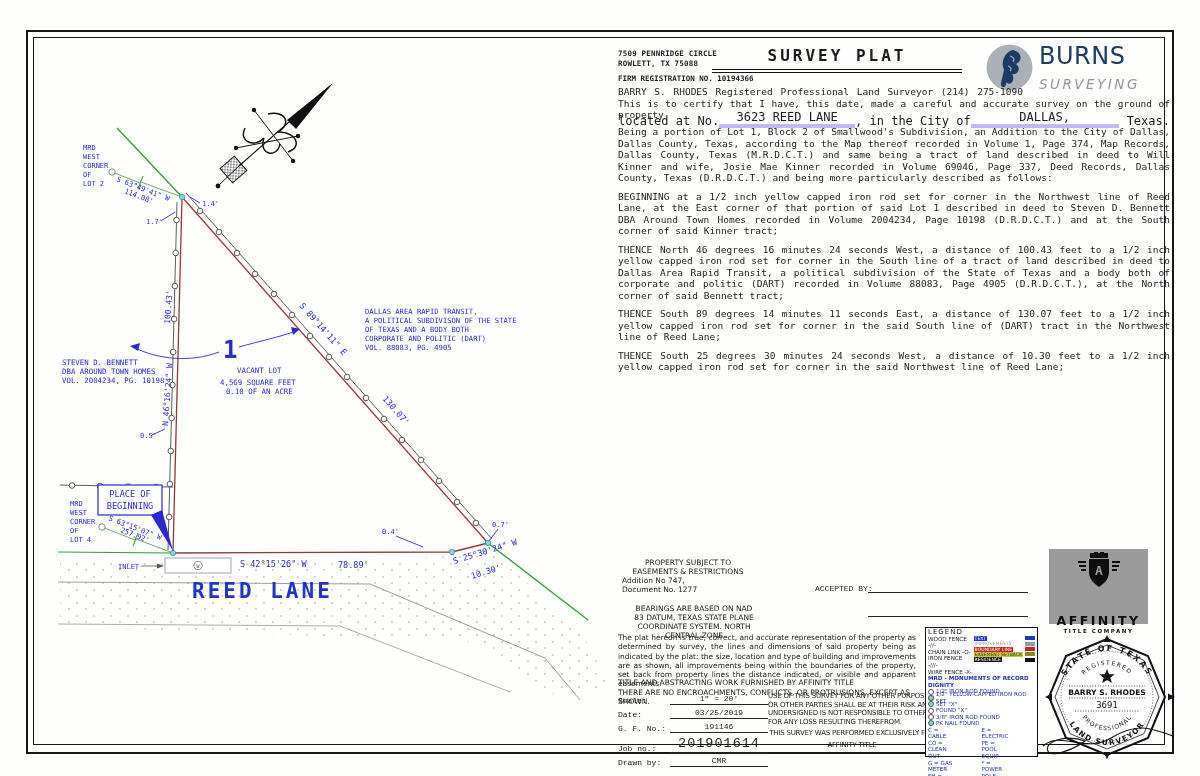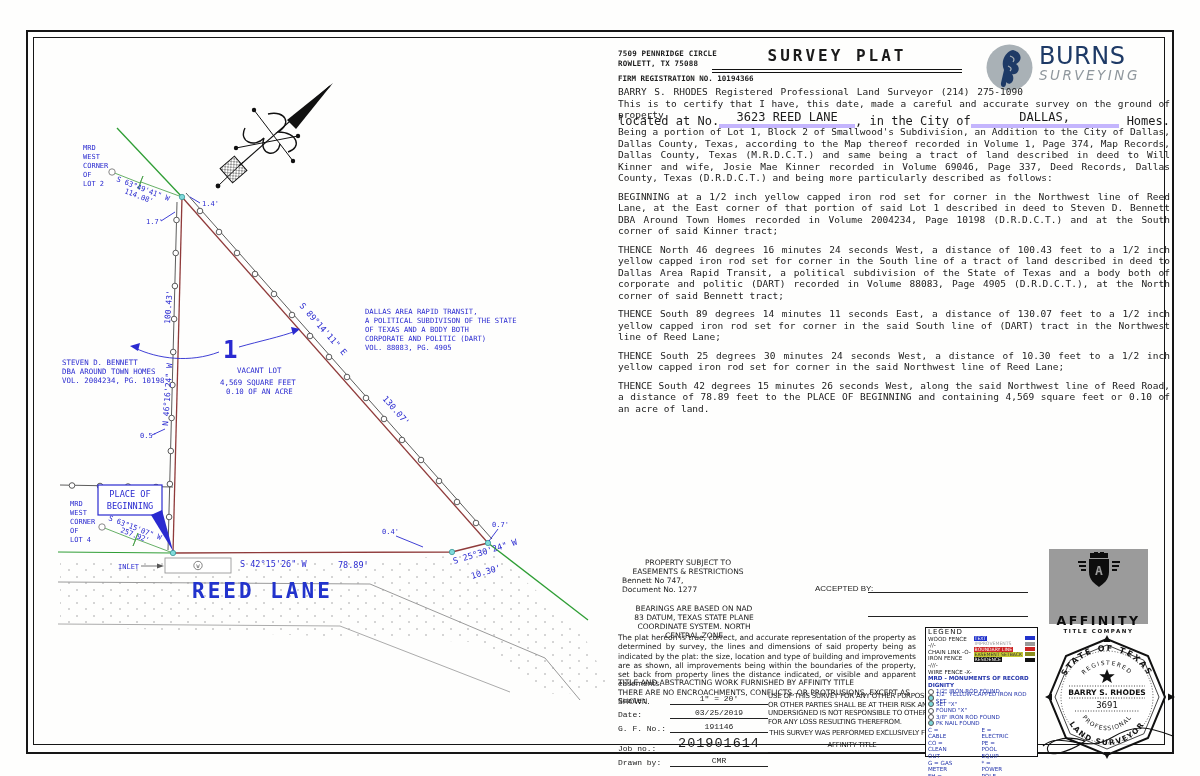--- a/index.html
+++ b/index.html
@@ -10,31 +10,31 @@
   .frame-inner{position:absolute;left:33px;top:37px;width:1130px;height:706px;border:1px solid #161616}
   
   .addr{left:618px;top:49px;font-size:7.5px;font-weight:bold;line-height:9.5px;letter-spacing:.2px}
   .firm{left:618px;top:74px;font-size:7.5px;font-weight:bold}
   .title-box{left:712px;top:46px;width:250px;text-align:center;font-size:16px;font-weight:bold;
              letter-spacing:3px;padding-bottom:4px;border-bottom:1.5px solid #111}
   .title-box:after{content:"";position:absolute;left:0;right:0;bottom:-4px;border-bottom:1px solid #111}
   .logo{left:986px;top:44px;display:flex;align-items:flex-start}
   .logo-text{margin-left:6px;line-height:1}
   .logo-name{font-family:"DejaVu Sans",sans-serif;font-weight:normal;font-size:24px;color:#1e3a66;letter-spacing:.5px}
-  .logo-sub{font-family:"DejaVu Sans",sans-serif;font-style:italic;font-size:13.5px;color:#8f979d;letter-spacing:2.5px;text-align:right;margin-top:1px}
+  .logo-sub{font-family:"DejaVu Sans",sans-serif;font-style:italic;font-size:13.5px;color:#8f979d;letter-spacing:2.5px;text-align:right;margin-top:10px}
   .surveyor{left:618px;top:86px;width:552px;font-size:9.5px;word-spacing:2px}
   .certify1{left:618px;top:98px;width:552px;font-size:9.5px;text-align:justify;text-align-last:justify}
   .certify2{left:618px;top:110px;width:552px;font-size:12px;display:flex;align-items:flex-end}
   .ul{border-bottom:4px solid #c4b5fd;text-align:center}
   .paras{left:618px;top:126px;width:552px}
   .paras p{margin:0 0 7px;font-size:9.5px;line-height:11.5px;text-align:justify}
   .sm{font-family:"DejaVu Sans",sans-serif;font-size:7.5px;line-height:9px}
   .prop{left:622px;top:558px;width:132px}
   .prop .c{text-align:center}
-  .accepted{left:815px;top:584px;font-size:8px;font-family:Liberation Sans, sans-serif}
+  .accepted{left:815px;top:584px;font-size:8px;font-family:Liberation Mono, monospace}
   .sigline{border-top:1px solid #222;height:0}
   .bearings{left:616px;top:604px;width:156px;text-align:center}
   .plat{left:618px;top:633px;width:298px;text-align:justify;line-height:9.3px}
   .onework{left:618px;top:678px;width:300px}
   .encroach{left:618px;top:688px;width:310px}
   .form{left:618px;top:694px;width:150px;font-family:Liberation Mono, monospace;font-size:8px}
   .form .row{display:flex;align-items:flex-end;margin-bottom:3px}
   .form .lbl{width:52px}
   .form .val{flex:1;text-align:center;border-bottom:1px solid #222;padding:0 2px 1px}
   .form .big{font-size:13.5px;letter-spacing:1px}
@@ -269,36 +269,35 @@
     </div>
   </div>
 
   <div class="abs surveyor">BARRY S. RHODES Registered Professional Land Surveyor (214) 275-1090</div>
   <div class="abs certify1">This is to certify that I have, this date, made a careful and accurate survey on the ground of property</div>
   <div class="abs certify2">
     <span>located at No.</span>
     <span class="ul" style="flex:1">3623 REED LANE</span>
     <span>, in the City of</span>
     <span class="ul" style="width:148px">DALLAS,</span>
-    <span style="margin-left:8px">Homes.</span>
+    <span style="margin-left:8px">Texas.</span>
   </div>
 
   <div class="abs paras">
     <p>Being a portion of Lot 1, Block 2 of Smallwood's Subdivision, an Addition to the City of Dallas, Dallas County, Texas, according to the Map thereof recorded in Volume 1, Page 374, Map Records, Dallas County,  Texas (M.R.D.C.T.) and same being a tract of land described in deed to Will Kinner and wife, Josie Mae Kinner recorded in Volume 69046, Page 337, Deed Records, Dallas County, Texas (D.R.D.C.T.) and being more particularly described as follows:</p>
     <p>BEGINNING at a 1/2 inch yellow capped iron rod set for corner in the Northwest line of Reed Lane, at the East corner of that portion of said Lot 1 described in deed to Steven D. Bennett DBA Around Town Homes recorded in Volume 2004234, Page 10198 (D.R.D.C.T.) and at the South corner of said Kinner tract;</p>
     <p>THENCE North 46 degrees 16 minutes 24 seconds West, a distance of 100.43 feet to a 1/2 inch yellow capped iron rod set for corner in the South line of a tract of land described in deed to Dallas Area Rapid Transit, a political subdivision of the State of Texas and a body both of corporate and politic (DART) recorded in Volume 88083, Page 4905 (D.R.D.C.T.), at the North corner of said Bennett tract;</p>
     <p>THENCE South 89 degrees 14 minutes 11 seconds East, a distance of 130.07 feet to a 1/2 inch yellow capped iron rod set for corner in the said South line of (DART) tract in the Northwest line of Reed Lane;</p>
     <p>THENCE South 25 degrees 30 minutes 24 seconds West, a distance of 10.30 feet to a 1/2 inch yellow capped iron rod set for corner in the said Northwest line of Reed Lane;</p>
-    <p>THENCE South 42 degrees 15 minutes 26 seconds West, along the said Northwest line of Reed Road, a distance of 78.89 feet to the PLACE OF BEGINNING and containing 4,569 square feet or 0.10 of an acre of land.</p>
   </div>
 
   <div class="abs sm prop">
     <div class="c">PROPERTY SUBJECT TO</div>
     <div class="c">EASEMENTS &amp; RESTRICTIONS</div>
-    <div>Bennett No 747,</div>
+    <div>Addition No 747,</div>
     <div>Document No. 1277</div>
   </div>
 
   <div class="abs accepted">ACCEPTED BY:</div>
   <div class="abs sigline" style="left:868px;top:592px;width:160px"></div>
   <div class="abs sigline" style="left:868px;top:616px;width:160px"></div>
 
   <div class="abs sm bearings">
     <div>BEARINGS ARE BASED ON NAD</div>
     <div>83 DATUM, TEXAS STATE PLANE</div>

